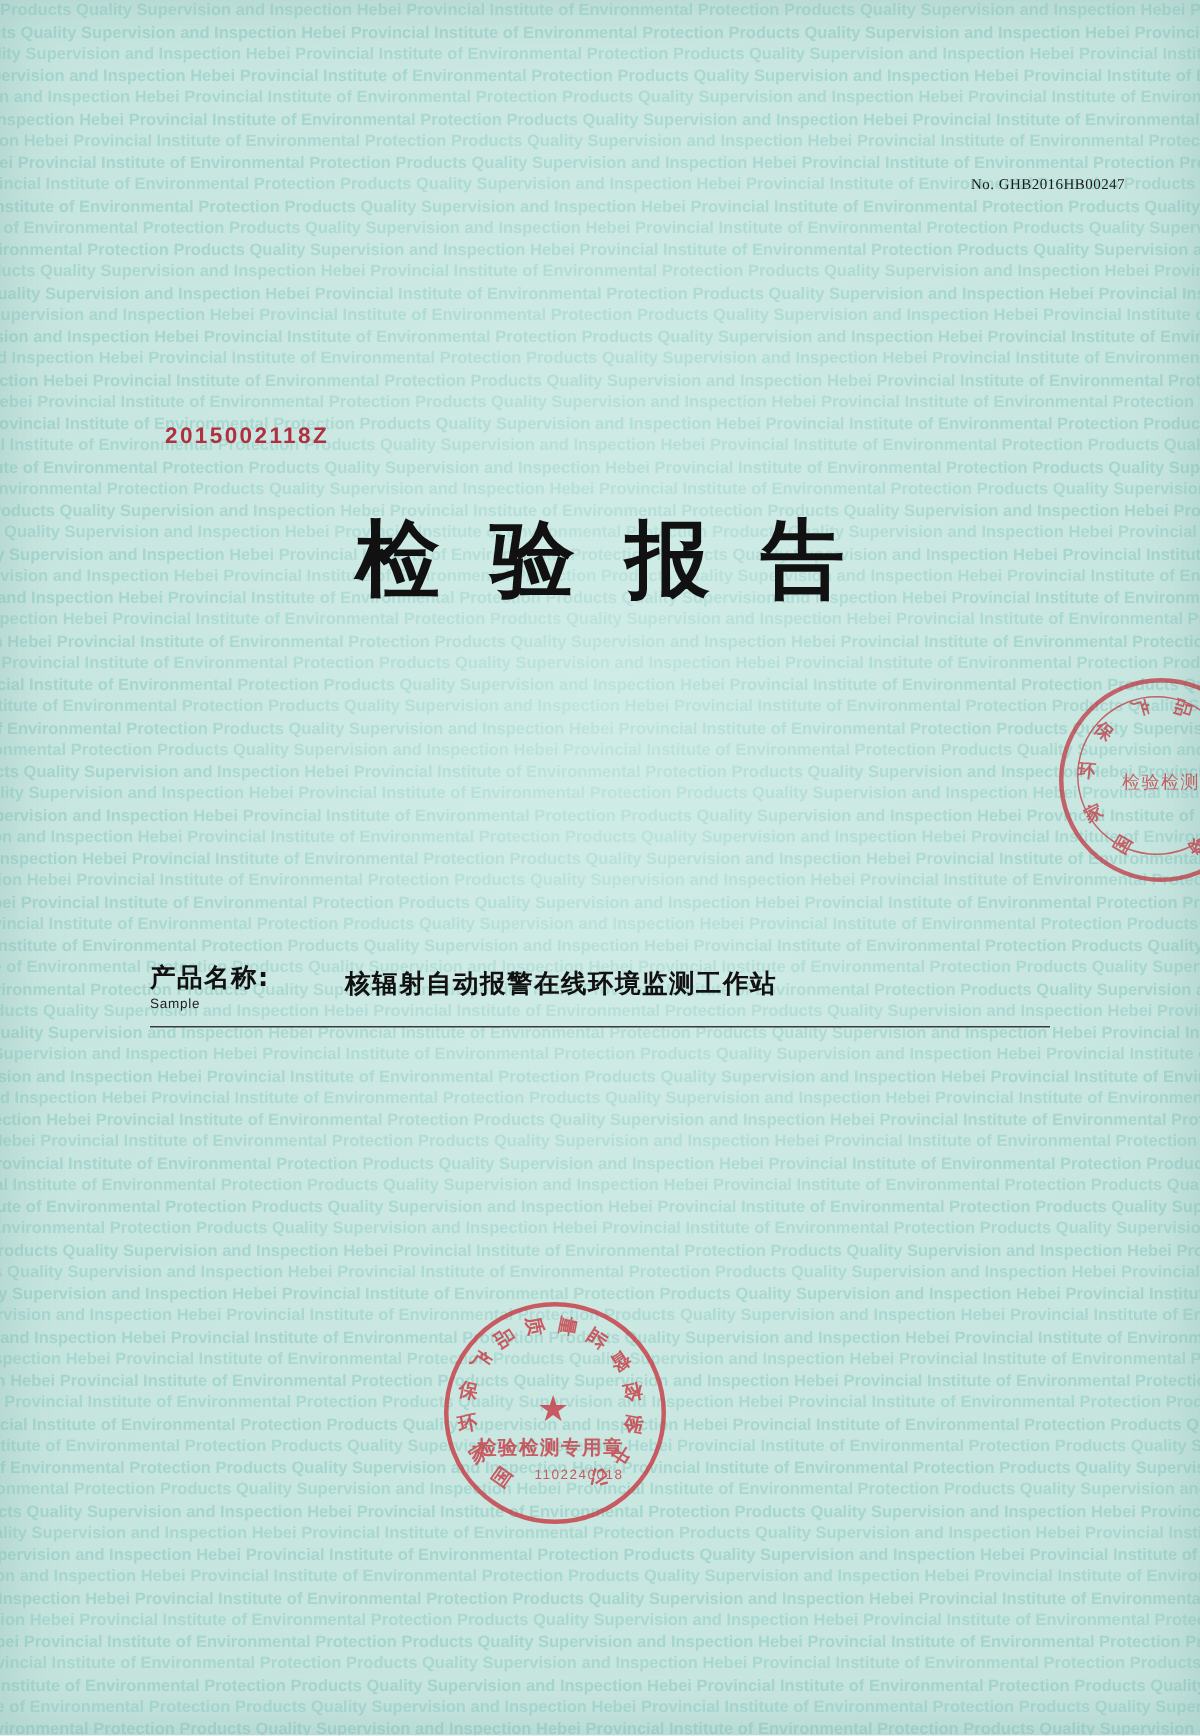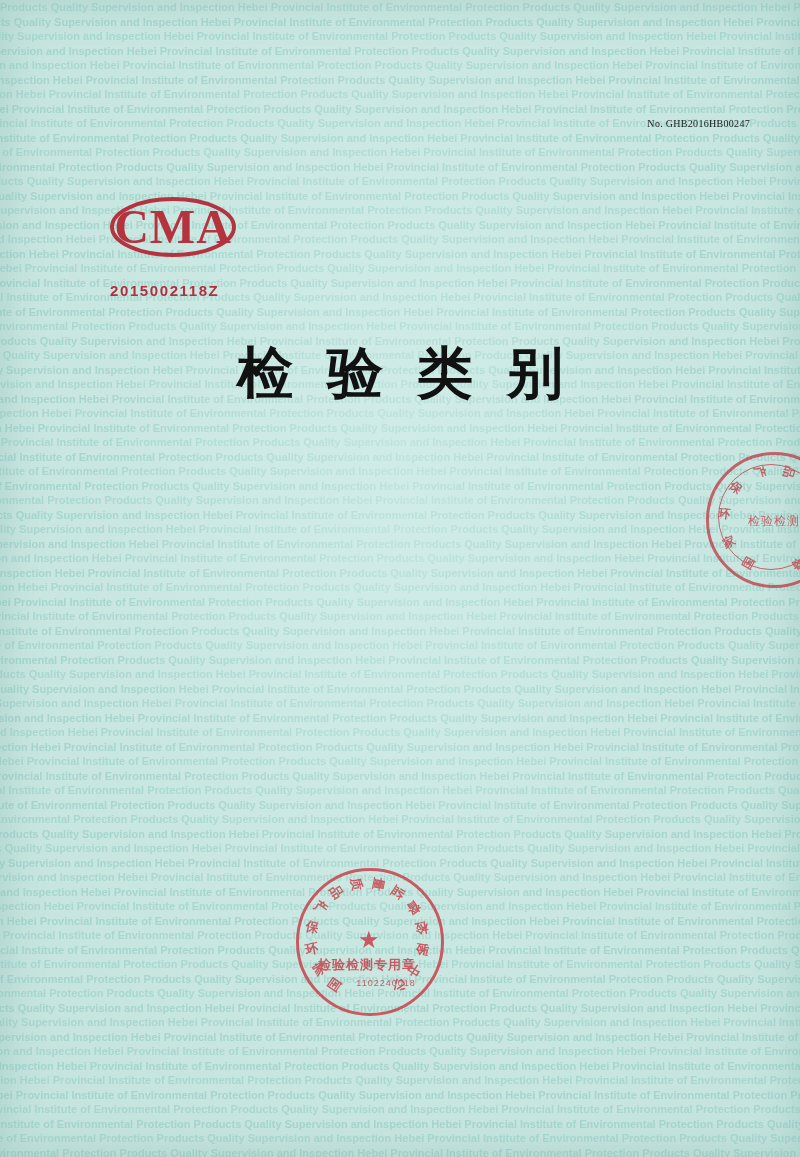--- a/index.html
+++ b/index.html
@@ -384,46 +384,47 @@
       <div class="wm-line" style="margin-left: -366px;">Products Quality Supervision and Inspection  Hebei Provincial Institute of Environmental Protection Products Quality Supervision and Inspection  Hebei Provincial Institute of Environmental Protection Products Quality Supervision and Inspection  Hebei Provincial Institute of Environmental Protection </div>
       <div class="wm-line" style="margin-left: -403px;">Products Quality Supervision and Inspection  Hebei Provincial Institute of Environmental Protection Products Quality Supervision and Inspection  Hebei Provincial Institute of Environmental Protection Products Quality Supervision and Inspection  Hebei Provincial Institute of Environmental Protection </div>
     </div>
   <div id="tint"></div>
   <div id="paper-edge"></div>
 
   <div class="content">
 
     <div id="report-no">No. GHB2016HB00247</div>
 
-    <div id="cma-logo">
-      <svg width="130" height="62" viewBox="0 0 130 62" xmlns="http://www.w3.org/2000/svg">
-        <ellipse cx="65" cy="31" rx="61" ry="28" fill="none" stroke="#b5323f" stroke-width="4"></ellipse>
-        <text x="65" y="47" text-anchor="middle" font-family="Liberation Serif, serif" font-size="48" font-weight="bold" fill="#b5323f" letter-spacing="1">CMA</text>
-      </svg>
-    </div>
     <div id="cma-code">2015002118Z</div>
 
-    <div id="title-cn">检验类别</div>
+    <div id="title-cn">检验报告</div>
 
     <div id="seal-right">
       <div class="seal-inner"></div>
       <div class="seal-text" id="seal-right-arc">
           <span style="transform: rotate(-150deg) translate(0px, -50px) rotate(90deg) translate(-50%, -50%);">国</span>
           <span style="transform: rotate(-116.667deg) translate(0px, -50px) rotate(90deg) translate(-50%, -50%);">家</span>
           <span style="transform: rotate(-83.3333deg) translate(0px, -50px) rotate(90deg) translate(-50%, -50%);">环</span>
           <span style="transform: rotate(-50deg) translate(0px, -50px) rotate(90deg) translate(-50%, -50%);">保</span>
           <span style="transform: rotate(-16.6667deg) translate(0px, -50px) rotate(90deg) translate(-50%, -50%);">产</span>
           <span style="transform: rotate(16.6667deg) translate(0px, -50px) rotate(90deg) translate(-50%, -50%);">品</span>
           <span style="transform: rotate(150deg) translate(0px, -50px) rotate(90deg) translate(-50%, -50%);">督</span>
         </div>
       <div class="seal-mid">检验检测</div>
     </div>
 
     <div id="fields">
 
+      <div class="field-row">
+        <div class="field-label">
+          <span class="cn">产品名称:</span>
+          <span class="en">Sample</span>
+        </div>
+        <div class="field-value">核辐射自动报警在线环境监测工作站</div>
+      </div>
 
 
 
     </div>
 
     <div id="seal-bottom">
       <div class="ring"></div>
       <div class="arc" id="seal-bottom-arc">
           <span style="transform: rotate(-145deg) translate(0px, -56px) rotate(90deg) translate(-50%, -50%);">国</span>
           <span style="transform: rotate(-122.692deg) translate(0px, -56px) rotate(90deg) translate(-50%, -50%);">家</span>

